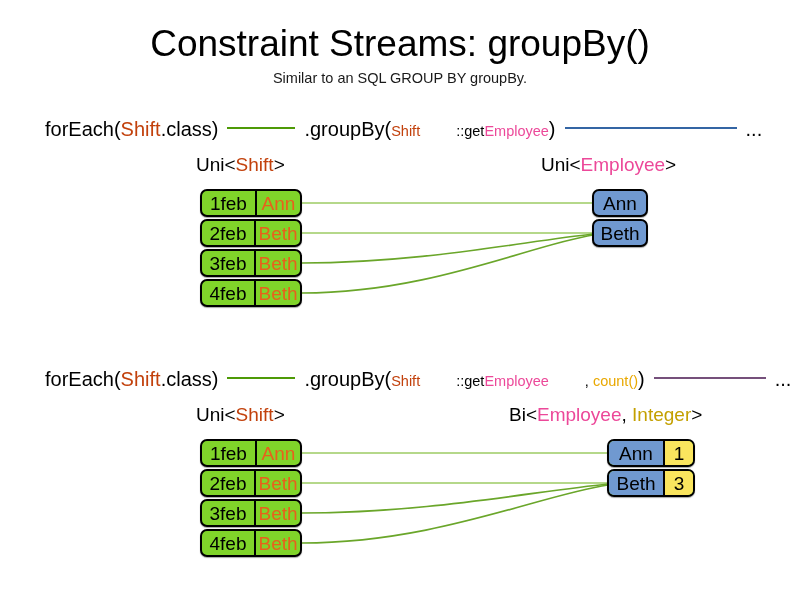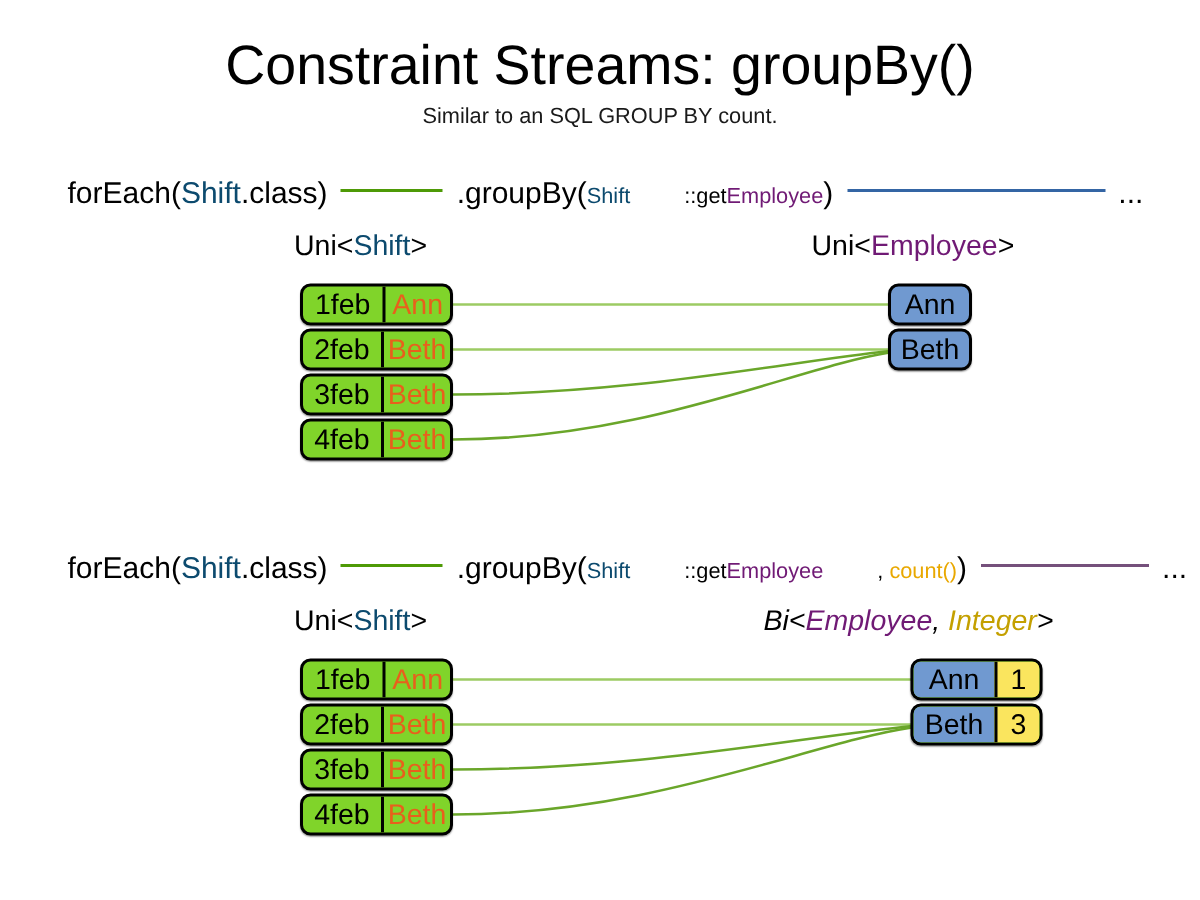--- a/index.html
+++ b/index.html
@@ -51,22 +51,22 @@
   .code-row {
     position: absolute;
     white-space: nowrap;
     font-size: 20px;
     line-height: 26px;
     color: #000;
   }
   .code-row .small {
     font-size: 14.5px;
   }
-  .cls-shift   { color: #0c4a6e; }
-  .cls-emp     { color: #701a75; }
+  .cls-shift   { color: #c2410c; }
+  .cls-emp     { color: #ec4899; }
   .cls-int     { color: #c4a000; }
   .cls-count   { color: #e9a800; }
   .cls-plain   { color: #000000; padding-left: 36px; }
 
   .conn {
     display: inline-block;
     vertical-align: middle;
     height: 0;
     border-top: 2px solid #4e9a06;
     position: relative;
@@ -139,21 +139,21 @@
     stroke-width: 1.7;
   }
   svg.links .pale { stroke: #9ccb63; }
 </style>
 </head>
 <body>
 
 <div id="stage">
 
   <div class="title">Constraint Streams: groupBy()</div>
-  <div class="subtitle">Similar to an SQL GROUP BY count.</div>
+  <div class="subtitle">Similar to an SQL GROUP BY groupBy.</div>
 
   <svg class="links" viewBox="0 0 800 600">
 
     <line class="pale" x1="302" y1="203" x2="593" y2="203"></line>
     <line class="pale" x1="302" y1="233" x2="593" y2="233"></line>
     <path d="M302,263 C420,263 520,242 593,234"></path>
     <path d="M302,293 C430,293 530,245 593,235"></path>
 
     <line class="pale" x1="302" y1="453" x2="608" y2="453"></line>
     <line class="pale" x1="302" y1="483" x2="608" y2="483"></line>
@@ -198,21 +198,21 @@
   </div>
 
   <div class="code-row" style="left:45px; top:366px;">
     <span>forEach(</span><span class="cls-shift">Shift</span><span>.class)</span><span class="conn" style="width:68px; margin:0 9px;"></span><span>.groupBy(</span><span class="small cls-shift">Shift</span><span class="small cls-plain">::get</span><span class="small cls-emp">Employee</span><span class="small cls-plain">, </span><span class="small cls-count">count()</span><span>)</span><span class="conn purple" style="width:112px; margin:0 9px;"></span><span class="ellipsis">...</span>
   </div>
 
   <div class="type-caption" style="left:196px; top:403px;">
     <span>Uni&lt;</span><span class="cls-shift">Shift</span><span>&gt;</span>
   </div>
 
-  <div class="type-caption" style="left:509px; top:403px;font-style:italic;">
+  <div class="type-caption" style="left:509px; top:403px;">
     <span>Bi&lt;</span><span class="cls-emp">Employee</span><span>, </span><span class="cls-int">Integer</span><span>&gt;</span>
   </div>
 
   <div class="fact shift" style="left:200px; top:439px; width:102px; height:28px;">
     <div class="cell date">1feb</div>
     <div class="cell name">Ann</div>
   </div>
   <div class="fact shift" style="left:200px; top:469px; width:102px; height:28px;">
     <div class="cell date">2feb</div>
     <div class="cell name">Beth</div>

